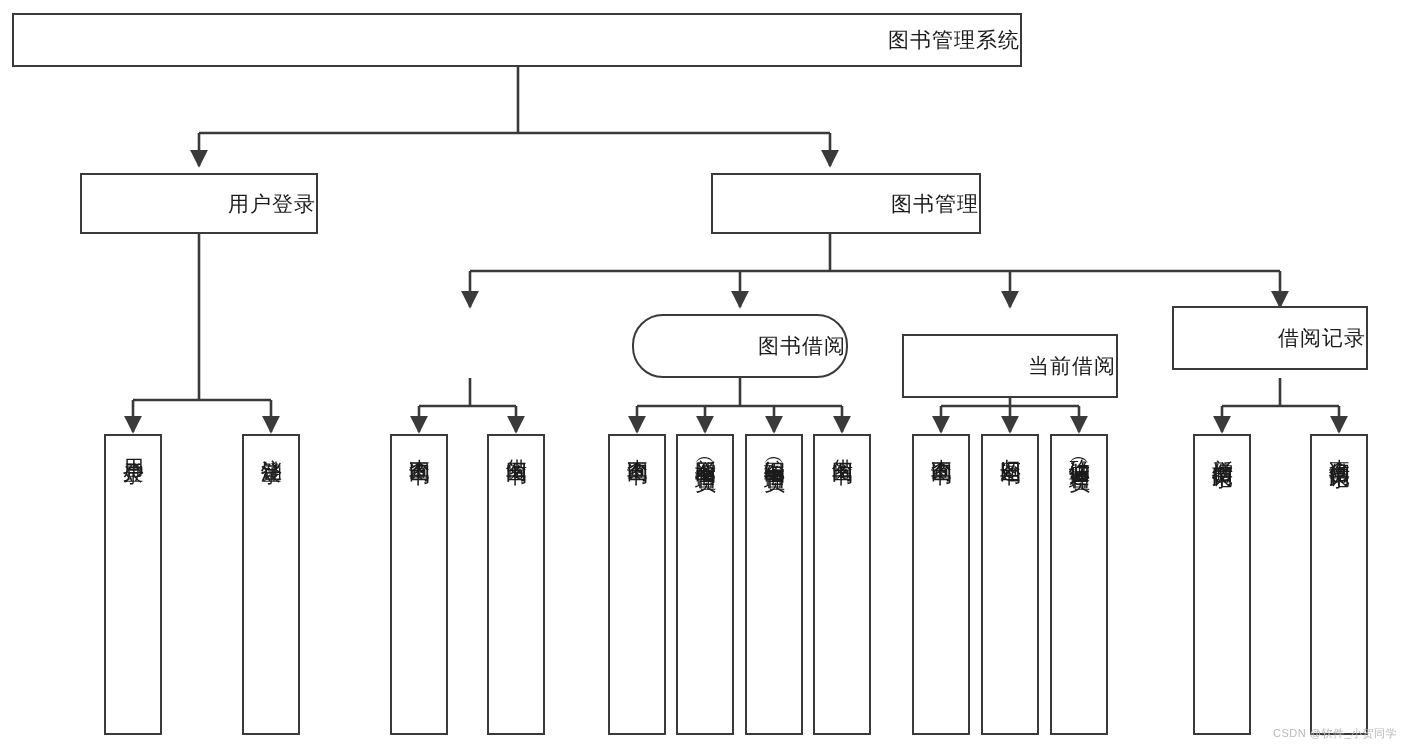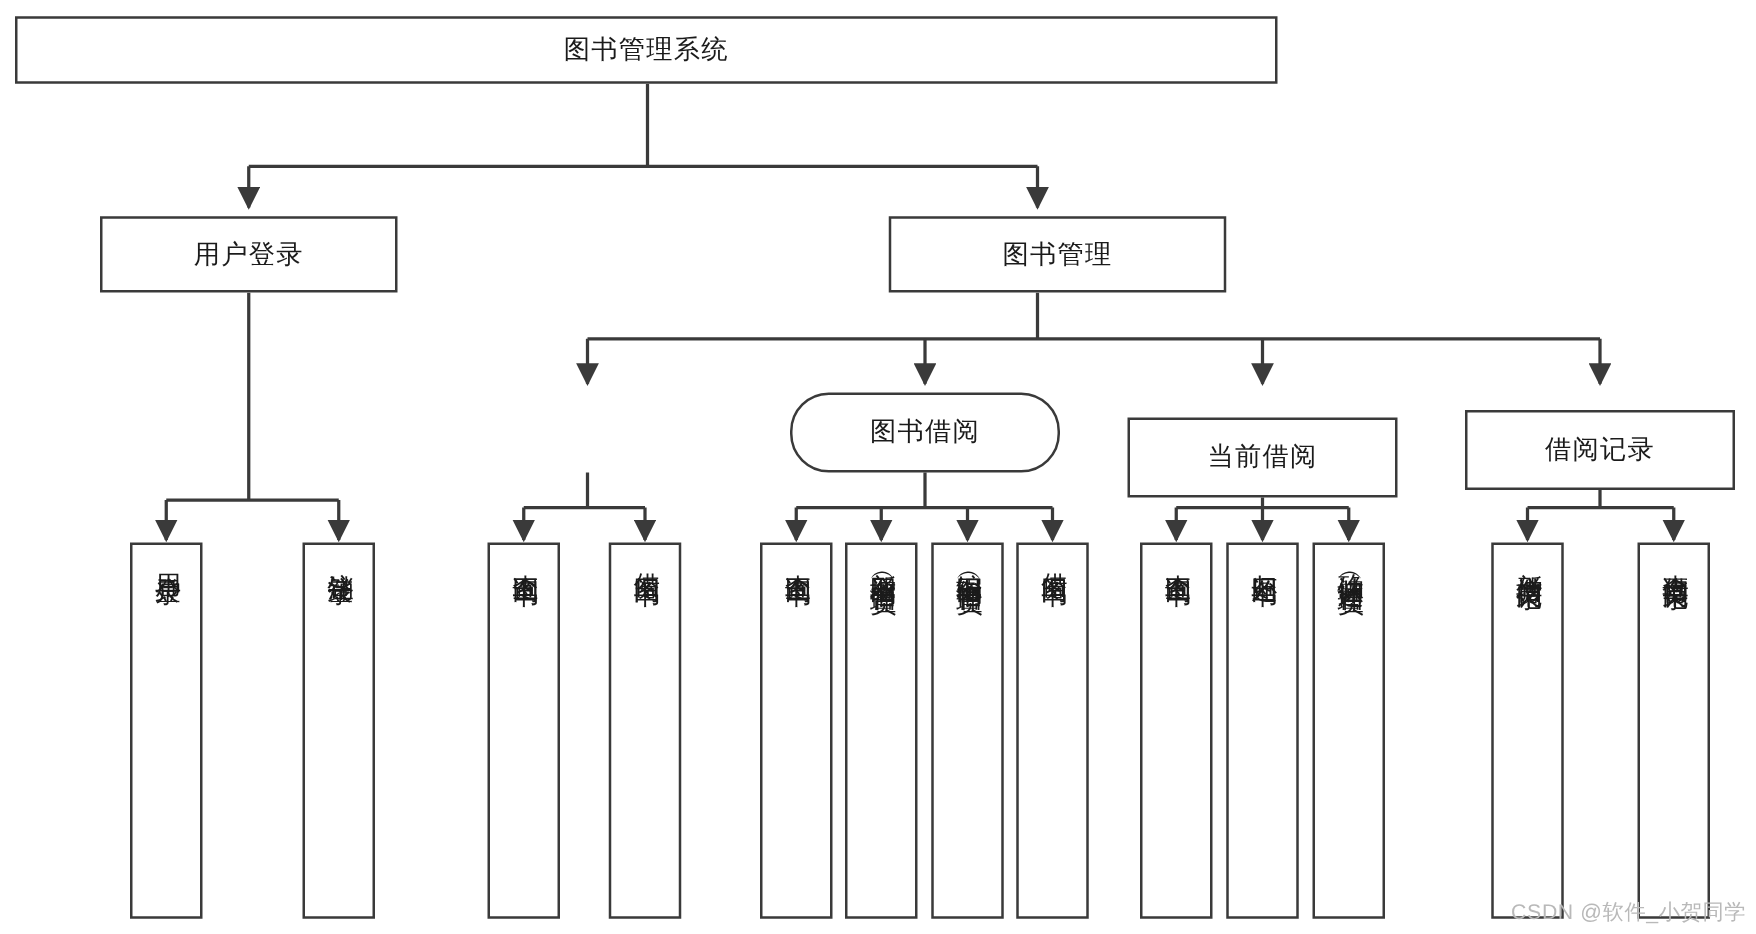--- a/index.html
+++ b/index.html
@@ -25,21 +25,21 @@
     height: 747px;
     pointer-events: none;
   }
   .node {
     position: absolute;
     box-sizing: border-box;
     background: #ffffff;
     border: 2px solid #3a3a3a;
     display: flex;
     align-items: center;
-    justify-content: center;
+    justify-content: flex-end;
     color: #1b1b1b;
   }
   .node-h .label {
     font-size: 21px;
     letter-spacing: 1px;
     line-height: 1.1;
     white-space: nowrap;
   }
   .node-root .label {
     font-size: 21px;
@@ -56,21 +56,21 @@
     font-size: 21px;
     line-height: 1.28;
     letter-spacing: 2px;
     white-space: normal;
     max-height: 100%;
   }
   .watermark {
     position: absolute;
     right: 8px;
     bottom: 6px;
-    font-size: 17px;
+    font-size: 11px;
     color: #b9b9b9;
     letter-spacing: 0.5px;
     white-space: nowrap;
     user-select: none;
   }
 </style>
 </head>
 <body>
 
 <div id="canvas">
@@ -139,21 +139,21 @@
 
 
   <div class="node node-h" style="left:632px; top:314px; width:216px; height:64px;border-radius:31px;">
     <span class="label">图书借阅</span>
   </div>
 
   <div class="node node-h" style="left:902px; top:314px; width:216px; height:64px;margin-top:20px;">
     <span class="label">当前借阅</span>
   </div>
 
-  <div class="node node-h" style="left:1172px; top:328px; width:216px; height:64px;">
+  <div class="node node-h" style="left:1172px; top:306px; width:196px; height:64px;">
     <span class="label">借阅记录</span>
   </div>
 
   <div class="node node-v" style="left:104px; top:434px; width:58px; height:301px;">
     <span class="label">用户登录</span>
   </div>
 
   <div class="node node-v" style="left:242px; top:434px; width:58px; height:301px;">
     <span class="label">注销登录</span>
   </div>

